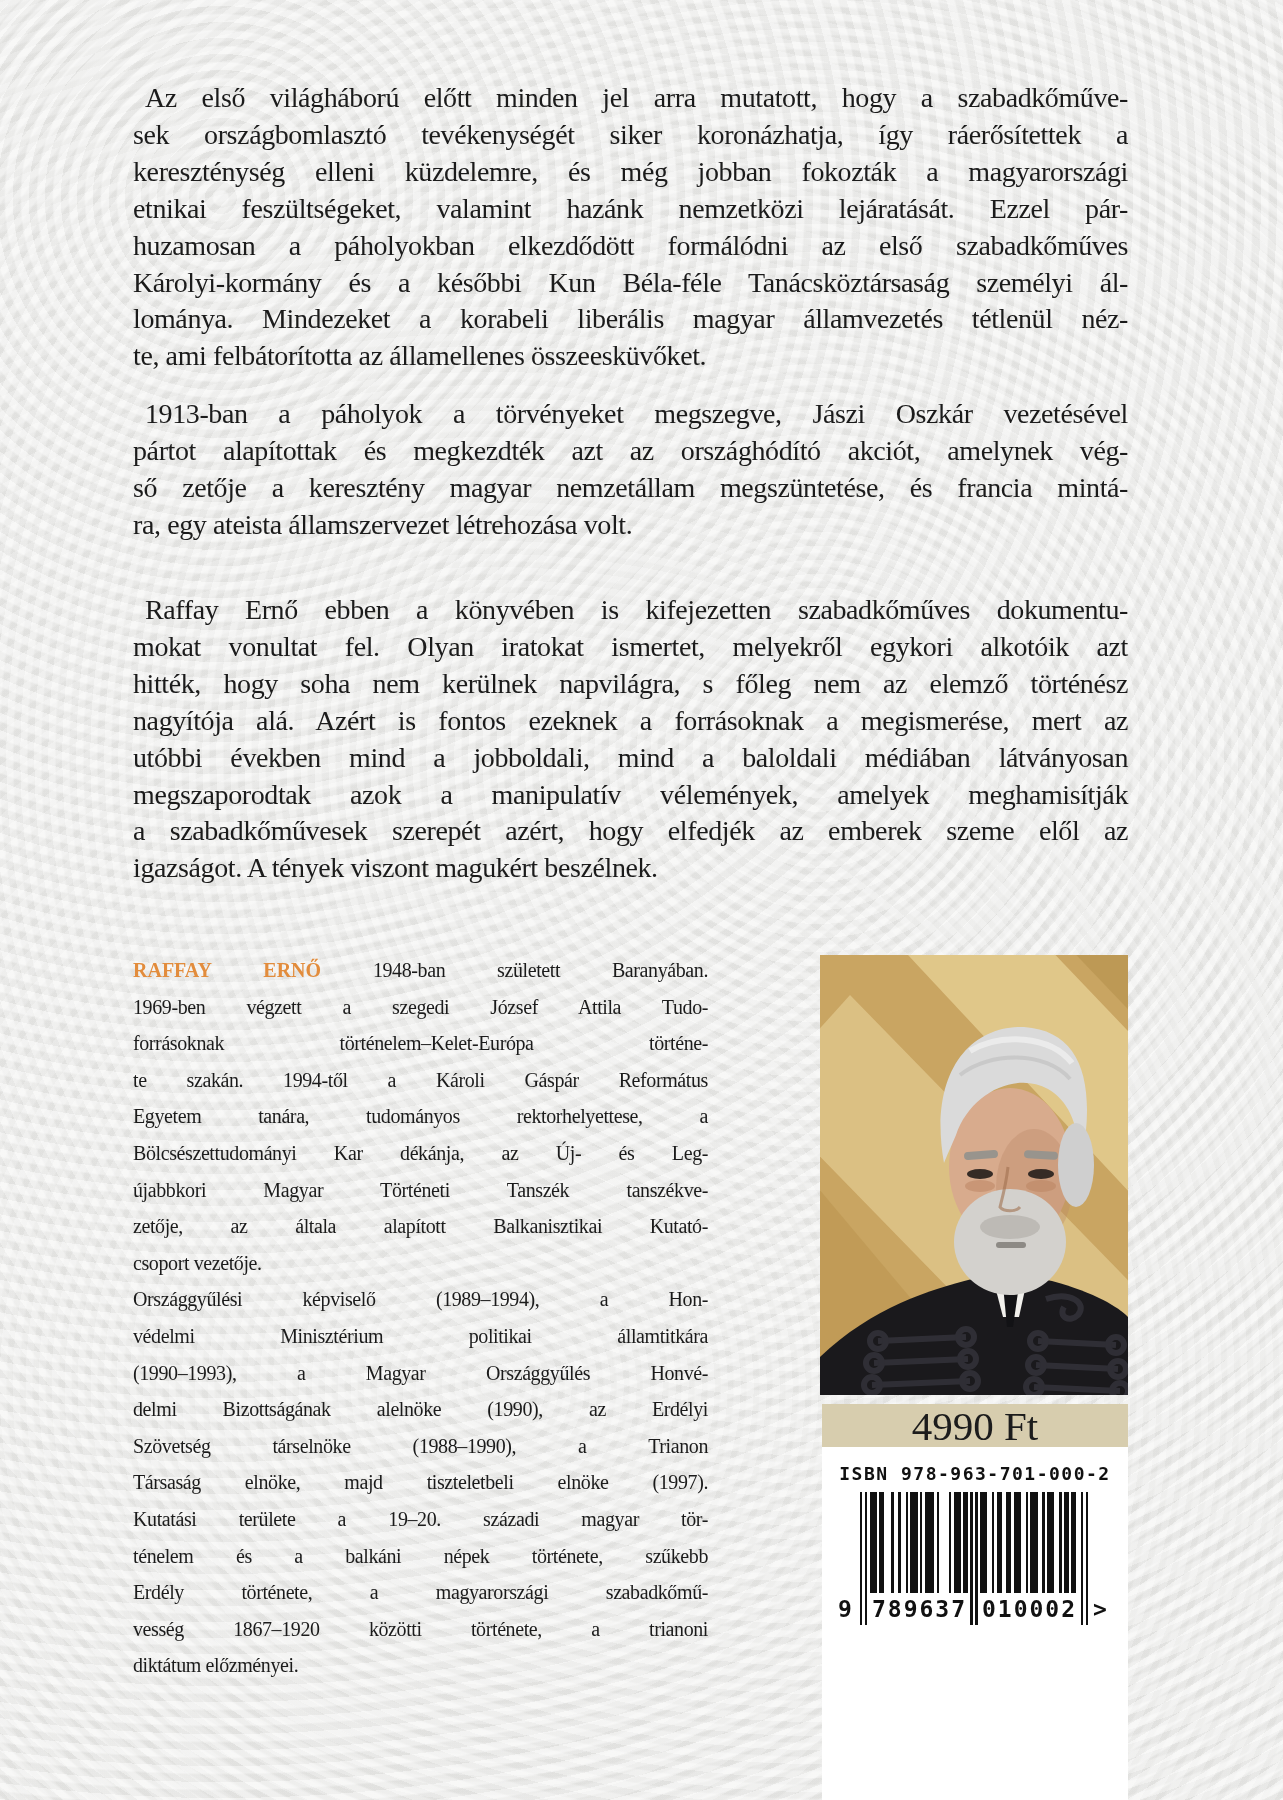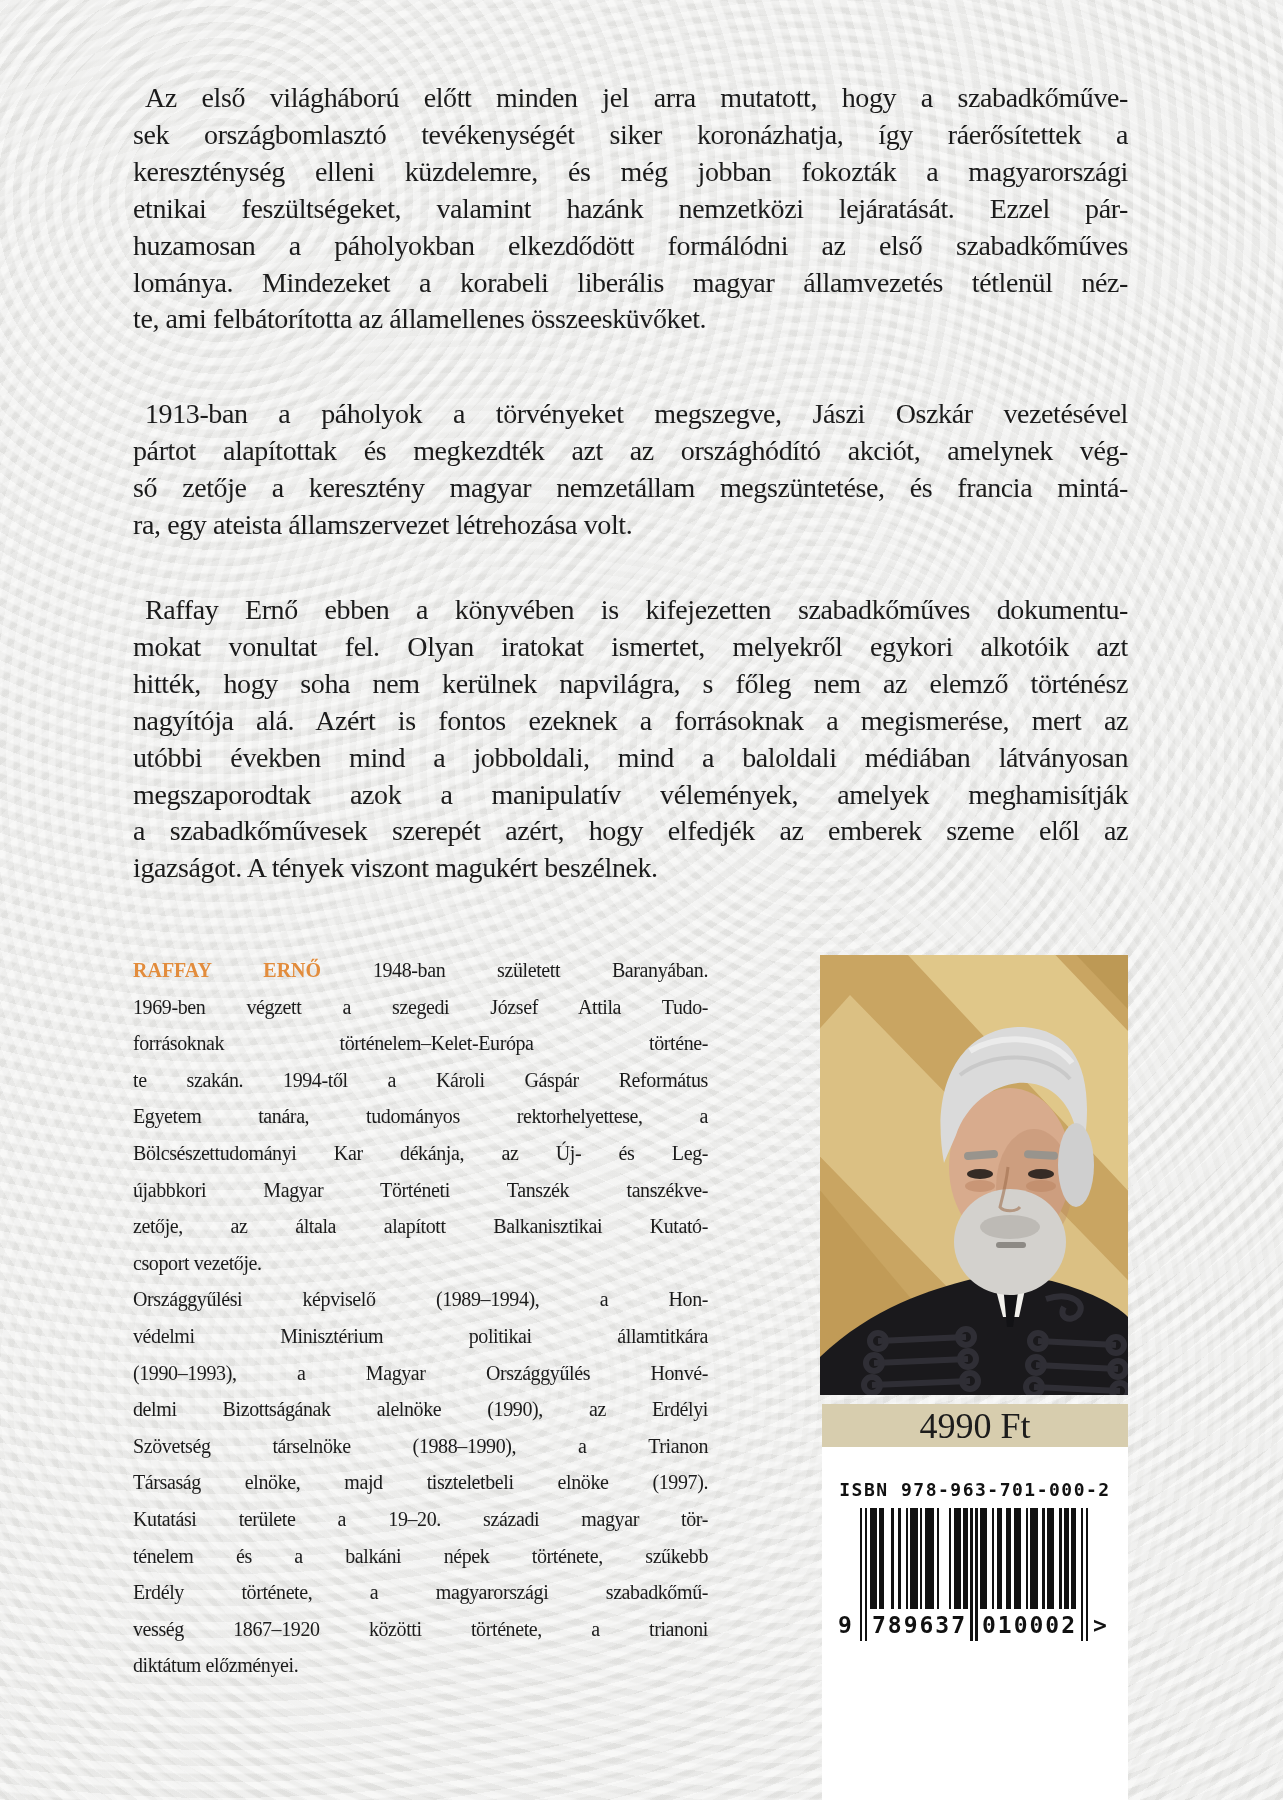--- a/index.html
+++ b/index.html
@@ -35,28 +35,28 @@
   .author-name{color:var(--accent-orange,#e28c3c);font-weight:bold;letter-spacing:0;}
   .photo{
     position:absolute;left:820px;top:955px;width:308px;height:440px;
     overflow:hidden;background:var(--photo-bg-tan,#cba768);
   }
   .photo svg{display:block;}
   .price-band{
     position:absolute;left:822px;top:1404px;width:306px;height:43px;
     background:var(--price-band,#d7cdae);
     display:flex;align-items:center;justify-content:center;
-    font-size:36px;color:#1c1c1c;
+    font-size:41px;color:#1c1c1c;
   }
   .isbn-box{
     position:absolute;left:822px;top:1447px;width:306px;height:353px;
     background:var(--isbn-box-bg,#ffffff);
   }
   .isbn-label{
-    margin-top:32px;
+    margin-top:16px;
     text-align:center;
     font-family:"DejaVu Sans Mono", monospace;
     font-size:18px;font-weight:bold;letter-spacing:1.5px;
     color:#111;
   }
   .barcode-wrap{
     position:relative;
     width:270px;height:142px;
     margin:8px auto 0 auto;
   }
@@ -77,20 +77,21 @@
 <body>
 
 <div class="page">
 
   <div class="synopsis" id="p1">
     <div class="jline indent">Az első világháború előtt minden jel arra mutatott, hogy a szabadkőműve-</div>
     <div class="jline">sek országbomlasztó tevékenységét siker koronázhatja, így ráerősítettek a</div>
     <div class="jline">kereszténység elleni küzdelemre, és még jobban fokozták a magyarországi</div>
     <div class="jline">etnikai feszültségeket, valamint hazánk nemzetközi lejáratását. Ezzel pár-</div>
     <div class="jline">huzamosan a páholyokban elkezdődött formálódni az első szabadkőműves</div>
+    <div class="jline">Károlyi-kormány és a későbbi Kun Béla-féle Tanácsköztársaság személyi ál-</div>
     <div class="jline">lománya. Mindezeket a korabeli liberális magyar államvezetés tétlenül néz-</div>
     <div class="plain">te, ami felbátorította az államellenes összeesküvőket.</div>
   </div>
 
   <div class="synopsis" id="p2">
     <div class="jline indent">1913-ban a páholyok a törvényeket megszegve, Jászi Oszkár vezetésével</div>
     <div class="jline">pártot alapítottak és megkezdték azt az országhódító akciót, amelynek vég-</div>
     <div class="jline">ső zetője a keresztény magyar nemzetállam megszüntetése, és francia mintá-</div>
     <div class="plain">ra, egy ateista államszervezet létrehozása volt.</div>
   </div>

